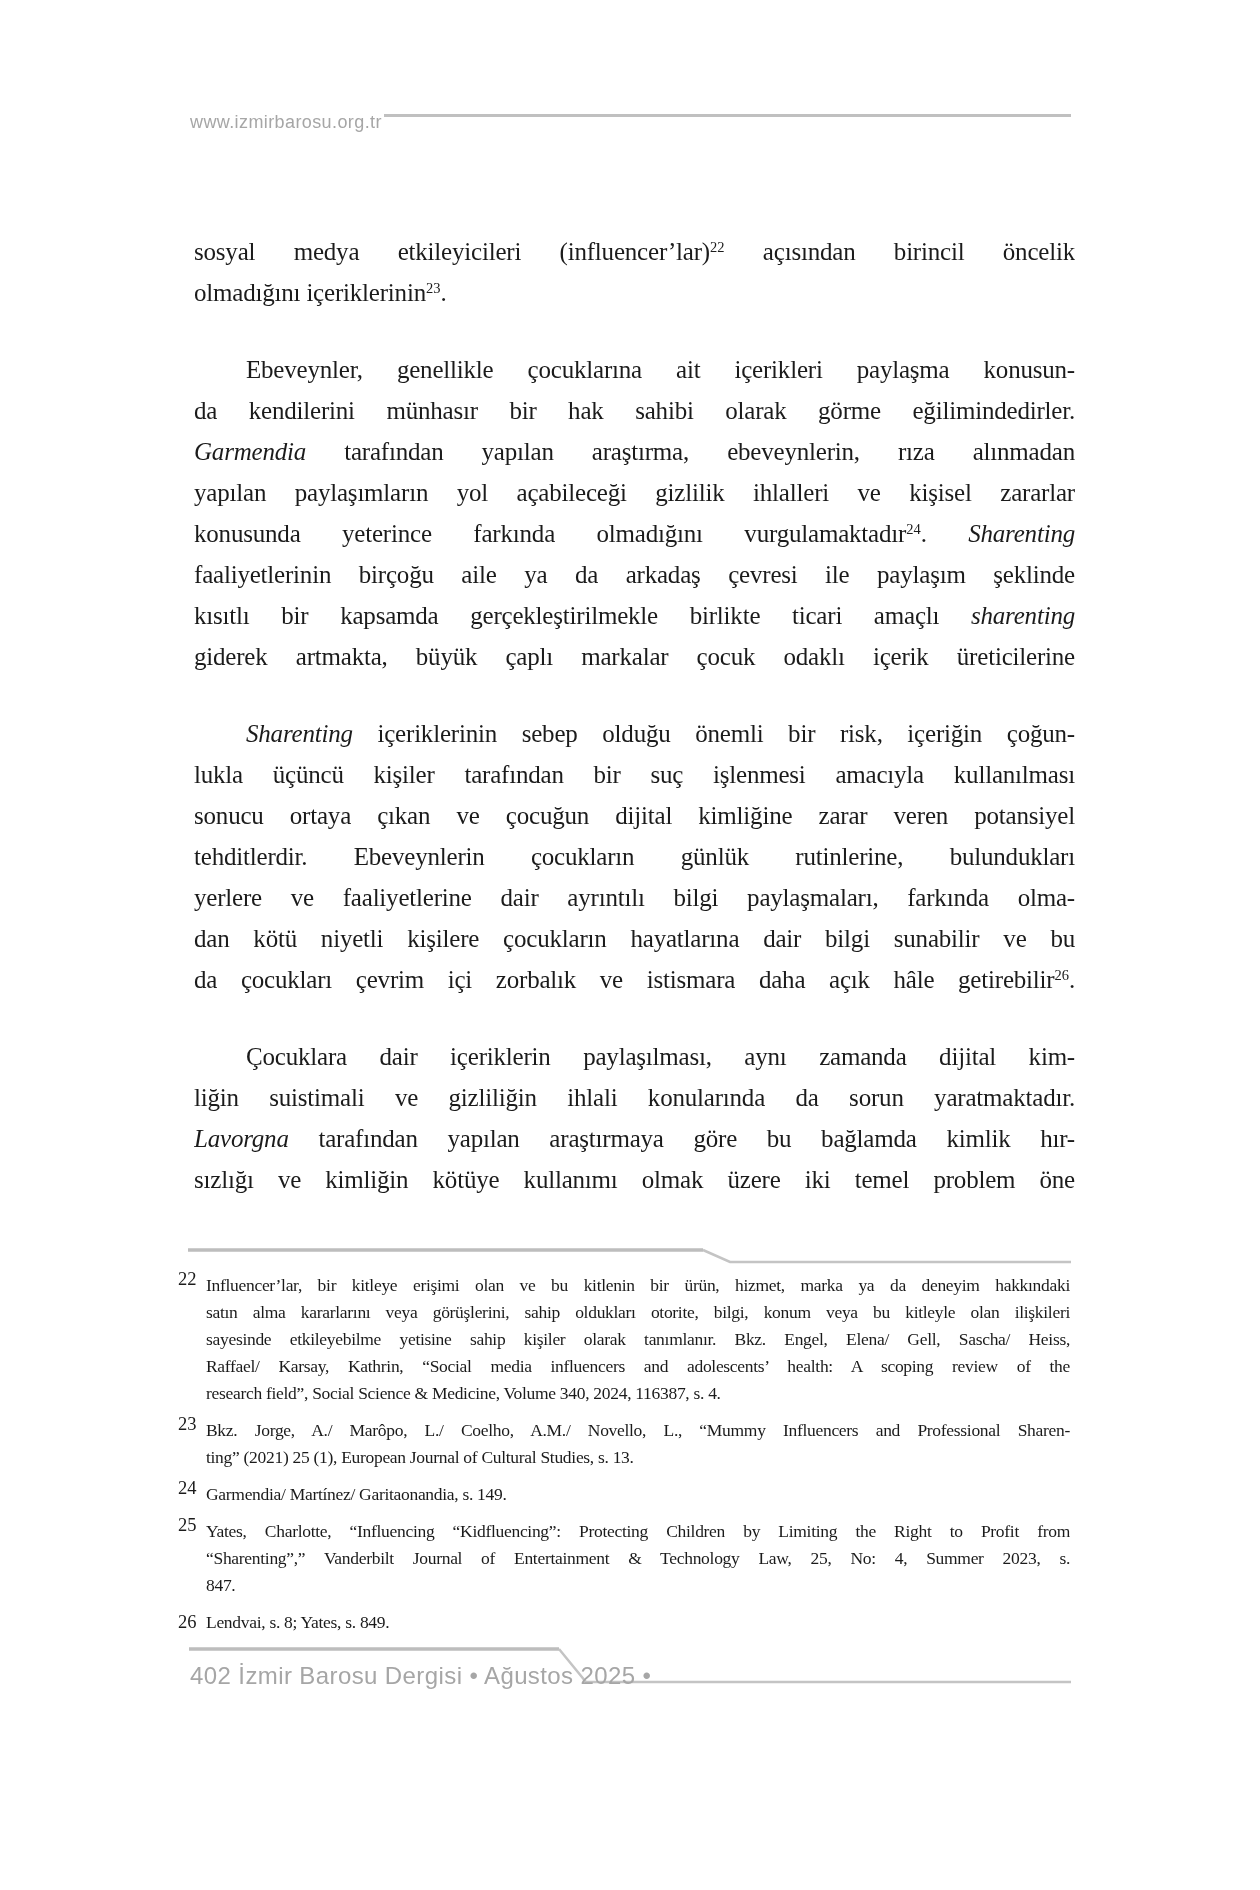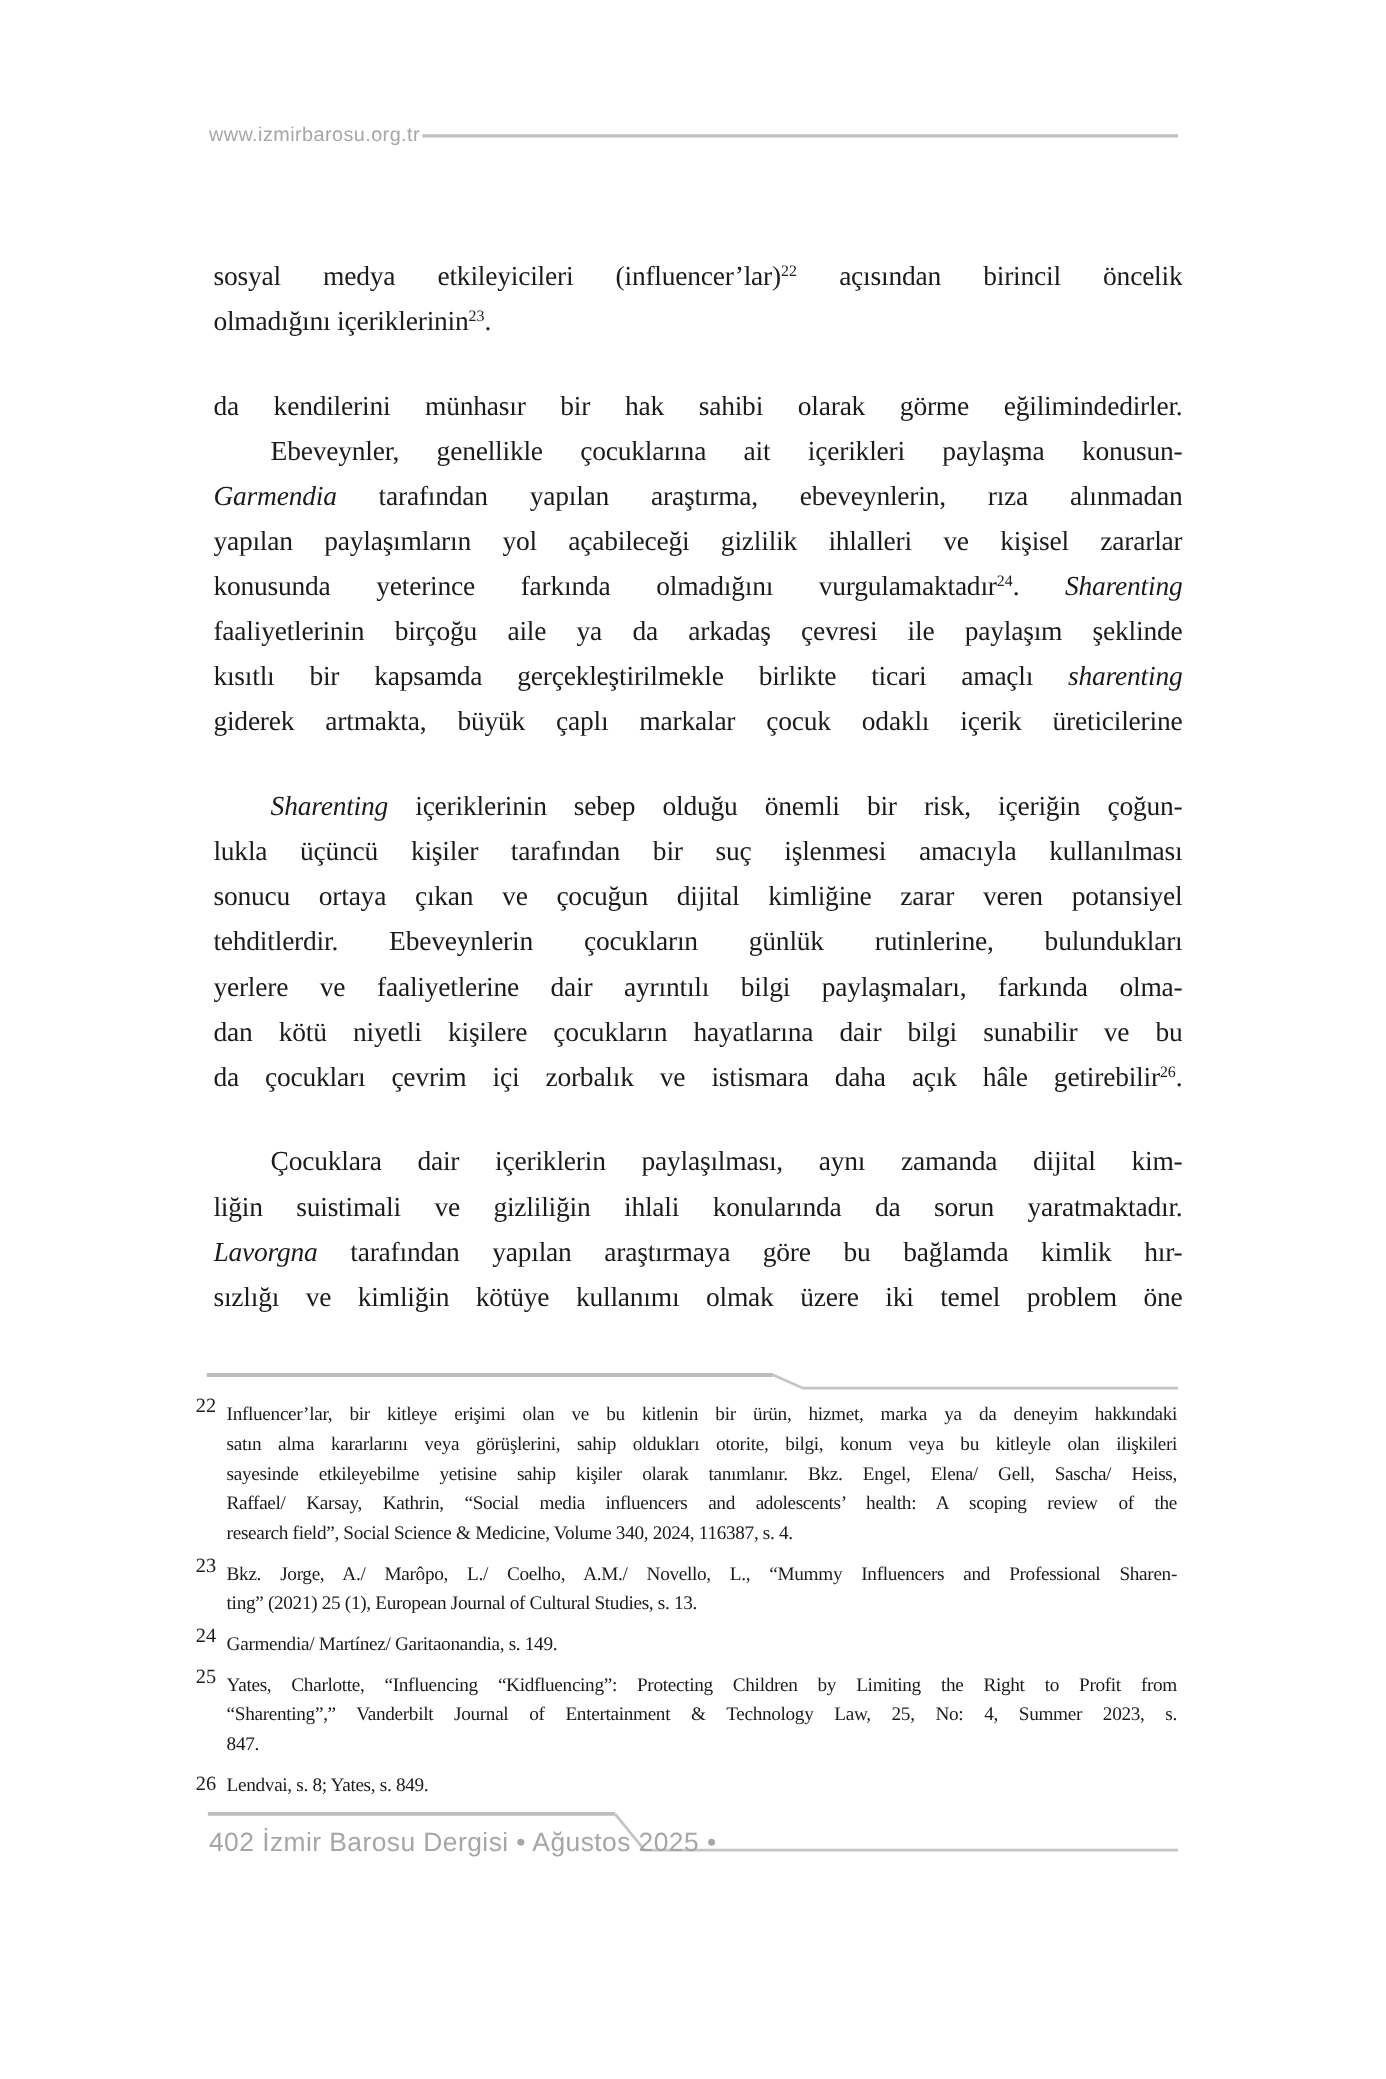--- a/index.html
+++ b/index.html
@@ -8,21 +8,21 @@
     width:1260px;height:1890px;
     background:#ffffff;
     margin:0 auto;
     font-family:"Liberation Serif","DejaVu Serif",serif;
     color:#1b1b1b;
     overflow:hidden;
   }
   
   .hdr{
     position:absolute;left:190px;top:112px;width:881px;
-    display:flex;align-items:center;
+    display:flex;align-items:flex-start;
     font-family:"Liberation Sans","DejaVu Sans",sans-serif;
   }
   .hdr-url{
     font-size:18px;color:#a6a6a6;letter-spacing:0.4px;white-space:nowrap;
   }
   .hdr-rule{flex:1;height:3px;background:#c0c0c0;margin-left:2px;margin-top:2px;}
   
   .bodyblock{
     position:absolute;left:194px;top:231px;width:881px;
     font-size:25px;line-height:41px;letter-spacing:-0.2px;
@@ -75,22 +75,22 @@
     <span class="hdr-url">www.izmirbarosu.org.tr</span>
     <span class="hdr-rule"></span>
   </div>
 
   <div class="bodyblock" id="bodyblock">
       <div class="para">
         <div class="bl"><span>sosyal medya etkileyicileri (influencer’lar)</span><span class="sup">22</span><span> açısından birincil öncelik</span></div>
         <div class="bl left"><span>olmadığını içeriklerinin</span><span class="sup">23</span><span>.</span></div>
       </div>
       <div class="para">
+        <div class="bl ind"><span>Ebeveynler, genellikle çocuklarına ait içerikleri paylaşma konusun-</span></div>
         <div class="bl"><span>da kendilerini münhasır bir hak sahibi olarak görme eğilimindedirler.</span></div>
-        <div class="bl ind"><span>Ebeveynler, genellikle çocuklarına ait içerikleri paylaşma konusun-</span></div>
         <div class="bl"><span class="it">Garmendia</span><span> tarafından yapılan araştırma, ebeveynlerin, rıza alınmadan</span></div>
         <div class="bl"><span>yapılan paylaşımların yol açabileceği gizlilik ihlalleri ve kişisel zararlar</span></div>
         <div class="bl"><span>konusunda yeterince farkında olmadığını vurgulamaktadır</span><span class="sup">24</span><span>. </span><span class="it">Sharenting</span></div>
         <div class="bl"><span>faaliyetlerinin birçoğu aile ya da arkadaş çevresi ile paylaşım şeklinde</span></div>
         <div class="bl"><span>kısıtlı bir kapsamda gerçekleştirilmekle birlikte ticari amaçlı </span><span class="it">sharenting</span></div>
         <div class="bl"><span>giderek artmakta, büyük çaplı markalar çocuk odaklı içerik üreticilerine</span></div>
       </div>
       <div class="para">
         <div class="bl ind"><span class="it">Sharenting</span><span> içeriklerinin sebep olduğu önemli bir risk, içeriğin çoğun-</span></div>
         <div class="bl"><span>lukla üçüncü kişiler tarafından bir suç işlenmesi amacıyla kullanılması</span></div>

